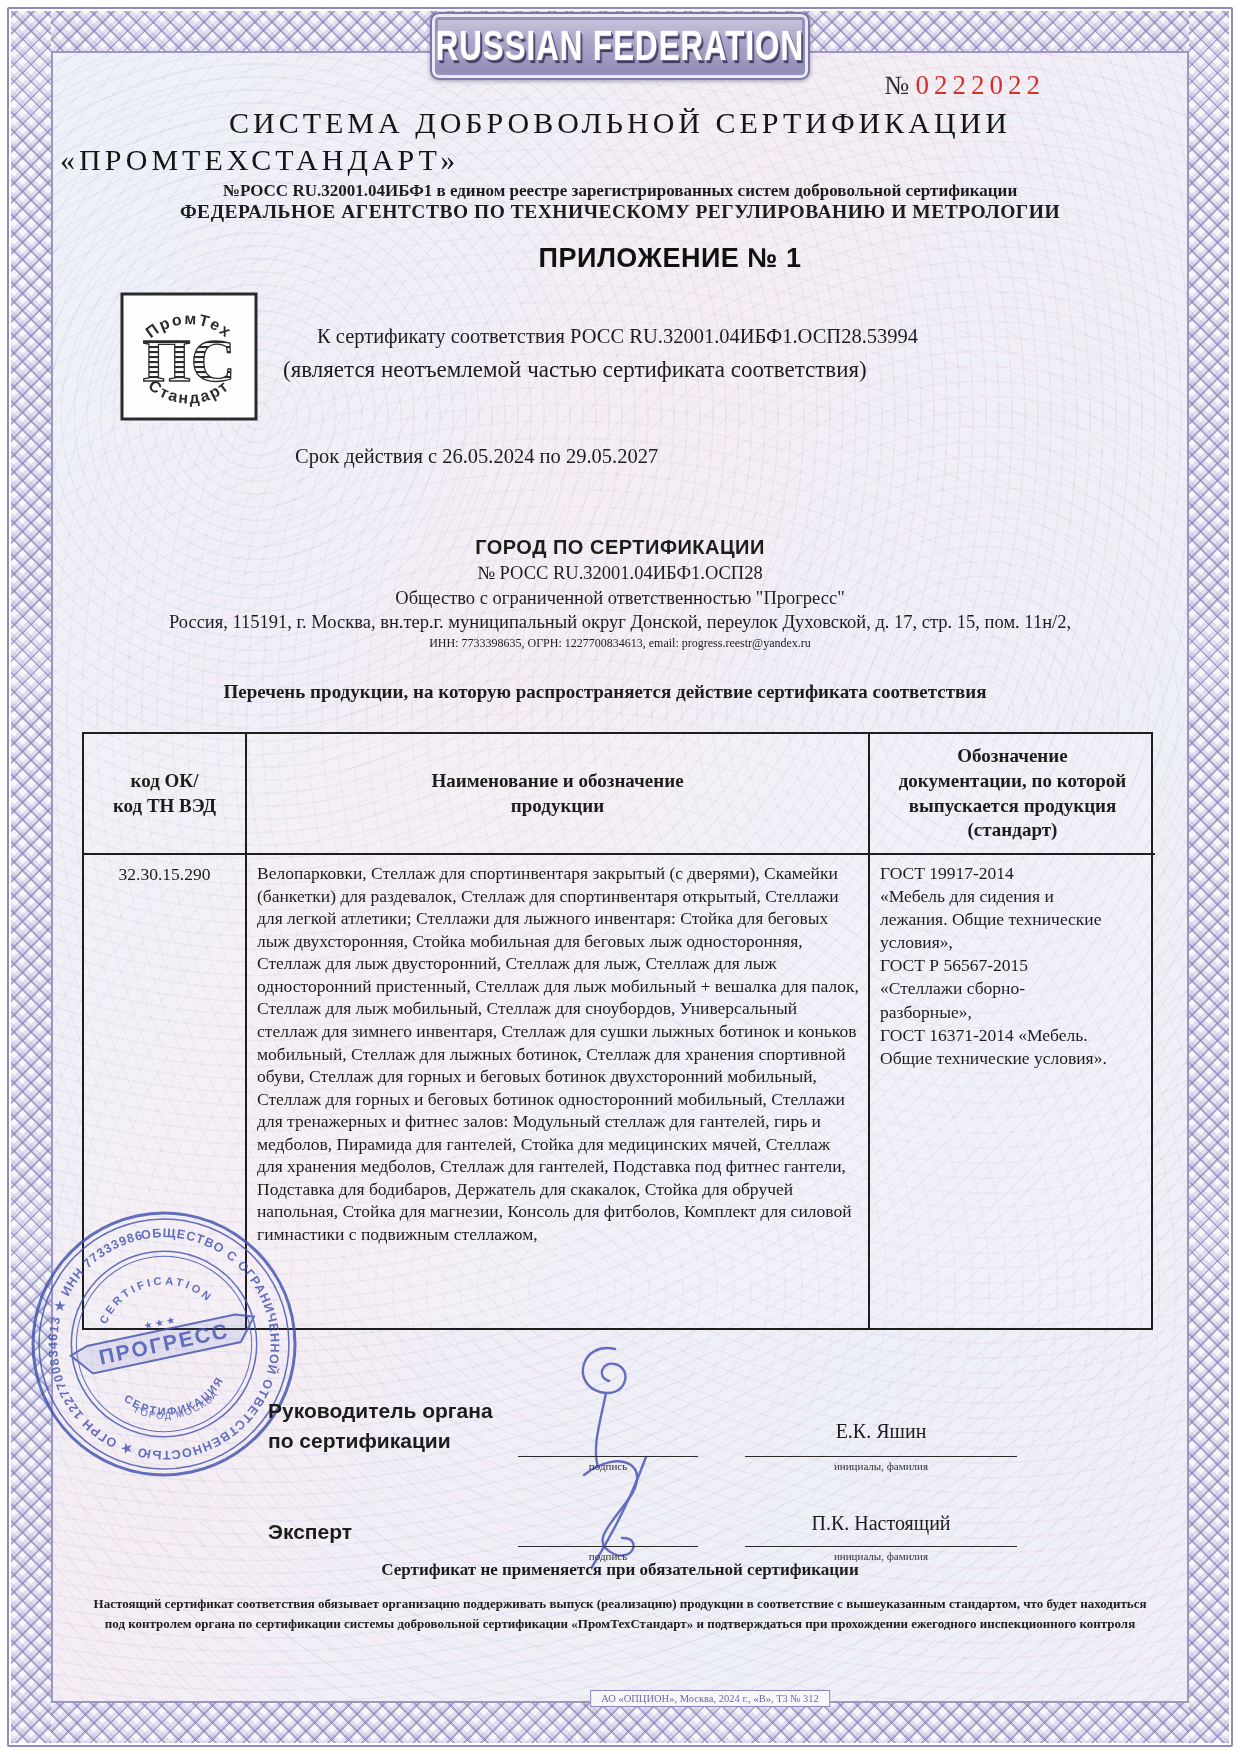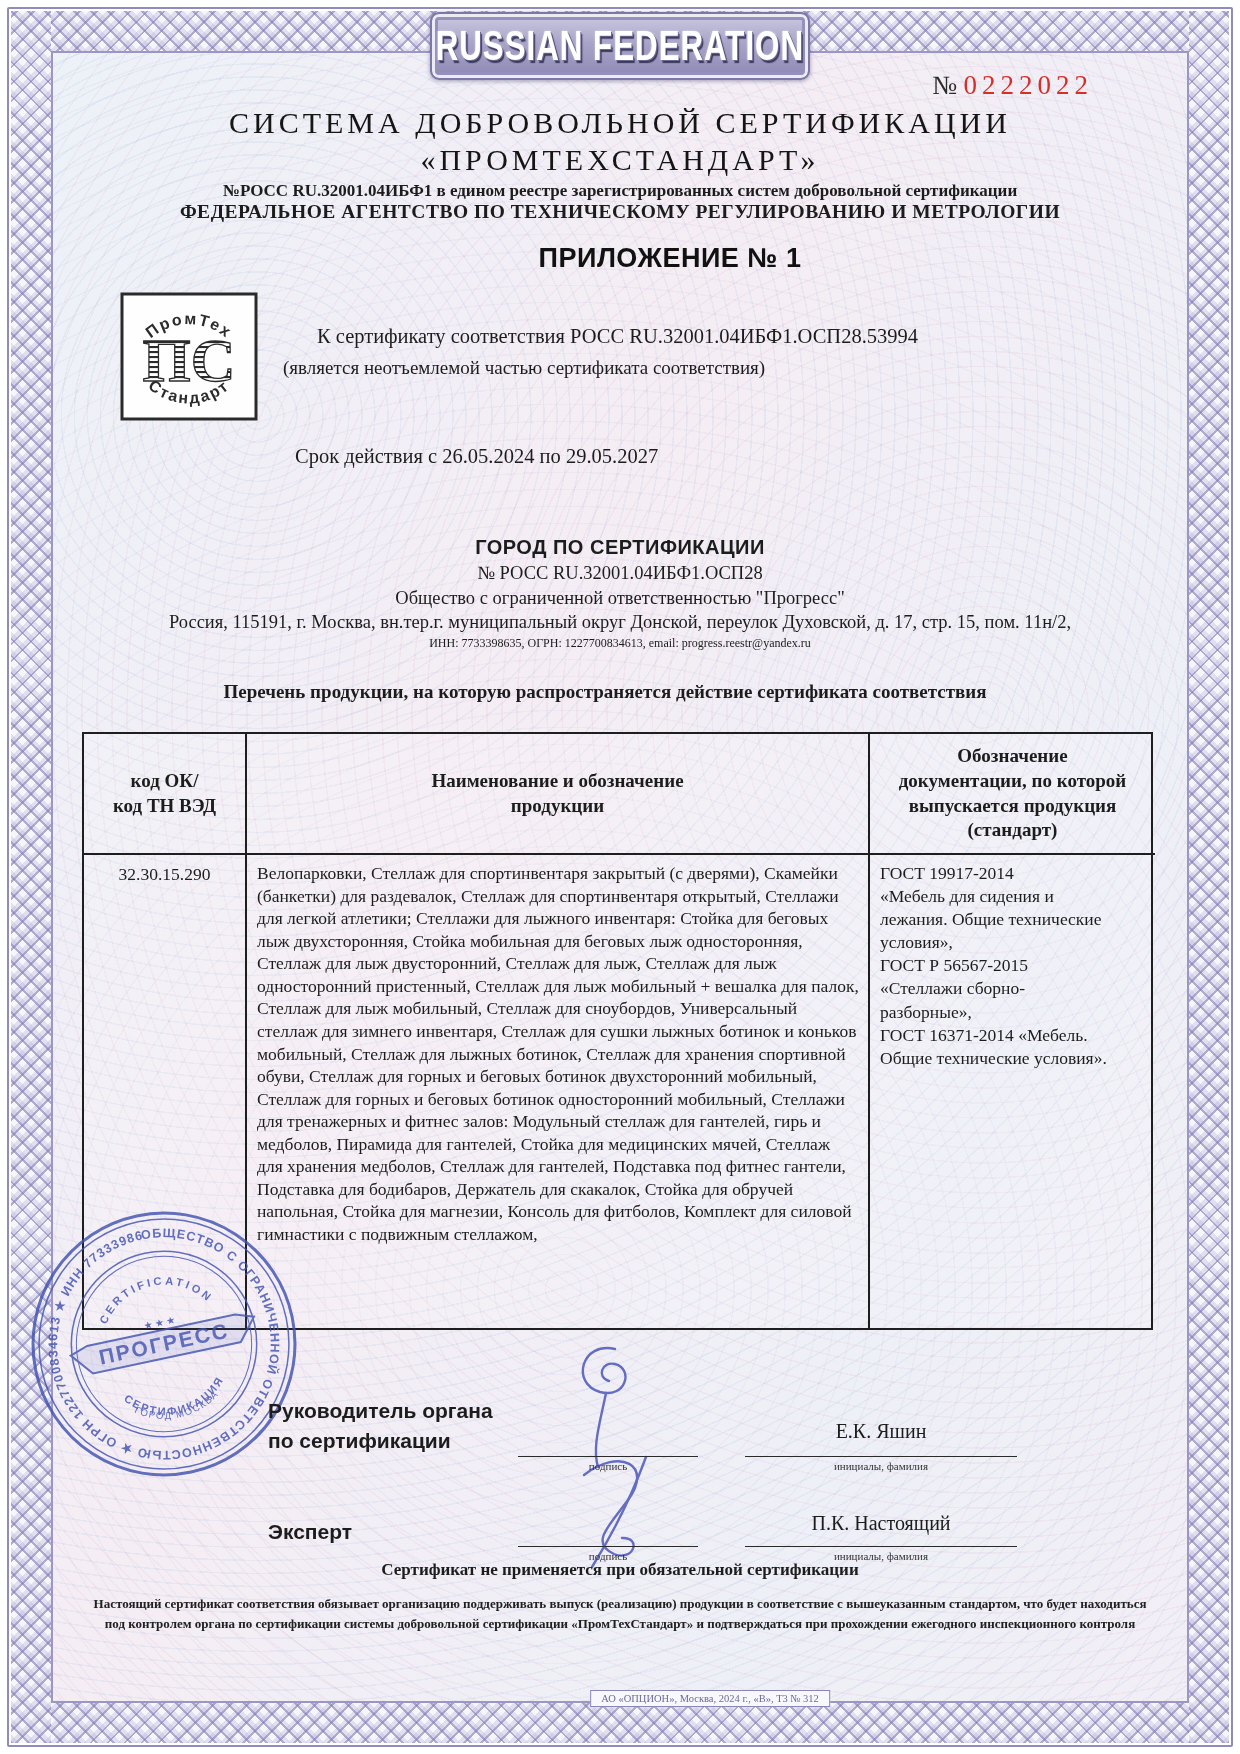--- a/index.html
+++ b/index.html
@@ -31,32 +31,32 @@
   .banner{position:absolute;top:12px;left:50%;transform:translateX(-50%);
     width:376px;height:64px;border-radius:9px;z-index:5;
     background:linear-gradient(180deg,#cdcae2 0%,#a8a4c8 45%,#8d89b4 100%);
     border:2px solid #7b77a6;
     box-shadow:inset 0 0 0 3px #eceaf4, inset 0 0 0 6px #9591bd, 0 1px 4px rgba(50,50,90,.45);
     display:flex;align-items:center;justify-content:center;}
   .banner-text{font-family:"Liberation Sans",sans-serif;font-weight:bold;font-size:33px;color:#fff;
     letter-spacing:1px;transform:scale(.95,1.28);white-space:nowrap;
     text-shadow:1px 1px 0 #6a6792,2px 2px 1px rgba(40,40,70,.85),0 0 2px rgba(255,255,255,.6);}
   
-  .cert-number{top:70px;left:878px;width:215px;text-align:right;font-size:26px;white-space:nowrap;}
+  .cert-number{top:70px;left:830px;width:215px;text-align:right;font-size:26px;white-space:nowrap;}
   .cert-number .no-sign{color:#2b2b2b;}
   .cert-number .no-val{color:#d62f28;letter-spacing:5px;font-size:27px;}
   
   .sys1{top:106px;left:60px;width:1120px;text-align:center;font-size:30px;letter-spacing:4px;color:#151515;}
-  .sys2{top:143px;left:60px;width:1120px;text-align:center;font-size:30px;letter-spacing:4px;color:#151515;font-family:Liberation Serif, serif;}
+  .sys2{top:143px;left:60px;width:1120px;font-size:30px;letter-spacing:4px;color:#151515;font-family:Liberation Serif, serif;}
   .registry{top:181px;left:60px;width:1120px;text-align:center;font-size:17px;font-weight:bold;}
   .agency{top:201px;left:60px;width:1120px;text-align:center;font-size:19.5px;font-weight:bold;letter-spacing:.5px;}
   .annex{top:243px;left:280px;width:780px;text-align:center;font-family:"Liberation Sans",sans-serif;
      font-size:27px;font-weight:bold;letter-spacing:.5px;color:#111;}
   .certref{top:325px;left:283px;width:760px;font-size:20.5px;margin-left:34px;}
-  .certnote{top:357px;left:283px;width:760px;font-size:19px;}
+  .certnote{top:357px;left:283px;width:760px;font-size:23px;}
   .validity{top:445px;left:295px;width:700px;font-size:20.5px;}
   .org-title{top:536px;left:60px;width:1120px;text-align:center;font-family:"Liberation Sans",sans-serif;
      font-size:20px;font-weight:bold;letter-spacing:.5px;}
   .org-no{top:563px;left:60px;width:1120px;text-align:center;font-size:18.5px;}
   .org-name{top:588px;left:60px;width:1120px;text-align:center;font-size:18.5px;}
   .org-addr{top:612px;left:60px;width:1120px;text-align:center;font-size:18.5px;}
   .org-req{top:636px;left:60px;width:1120px;text-align:center;font-size:12px;}
   .products-heading{top:681px;left:60px;width:1090px;text-align:center;font-size:19px;font-weight:bold;}
   
   .ptable{position:absolute;left:82px;top:732px;width:1071px;height:598px;border:2px solid #1e1e1e;

